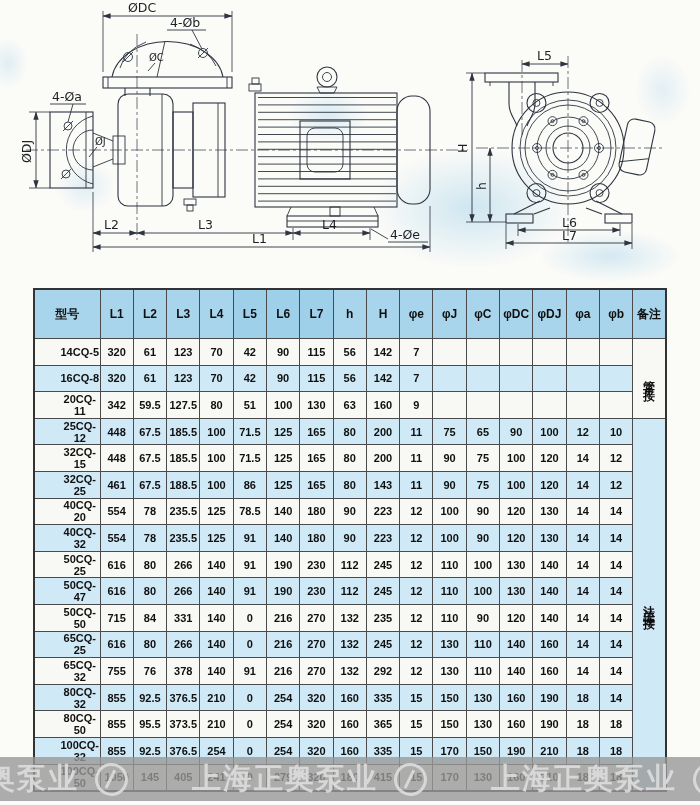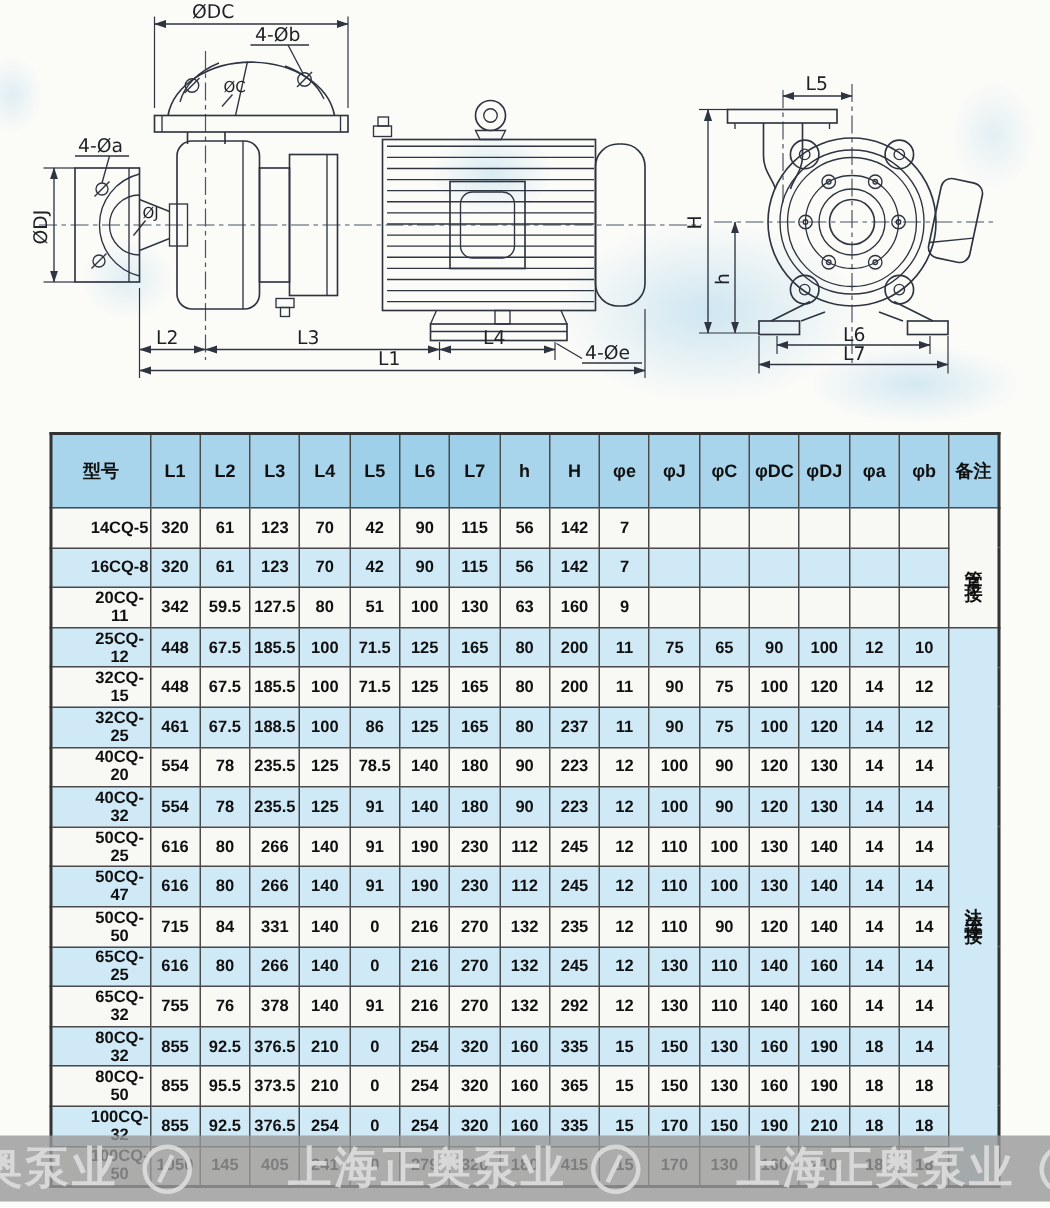--- a/index.html
+++ b/index.html
@@ -418,21 +418,21 @@
         <tr class="alt">
           <td class="model-cell">32CQ-25</td>
           <td>461</td>
           <td>67.5</td>
           <td>188.5</td>
           <td>100</td>
           <td>86</td>
           <td>125</td>
           <td>165</td>
           <td>80</td>
-          <td>237</td>
+          <td>143</td>
           <td>11</td>
           <td>90</td>
           <td>75</td>
           <td>100</td>
           <td>120</td>
           <td>14</td>
           <td>12</td>
         </tr>
         <tr>
           <td class="model-cell">40CQ-20</td>

